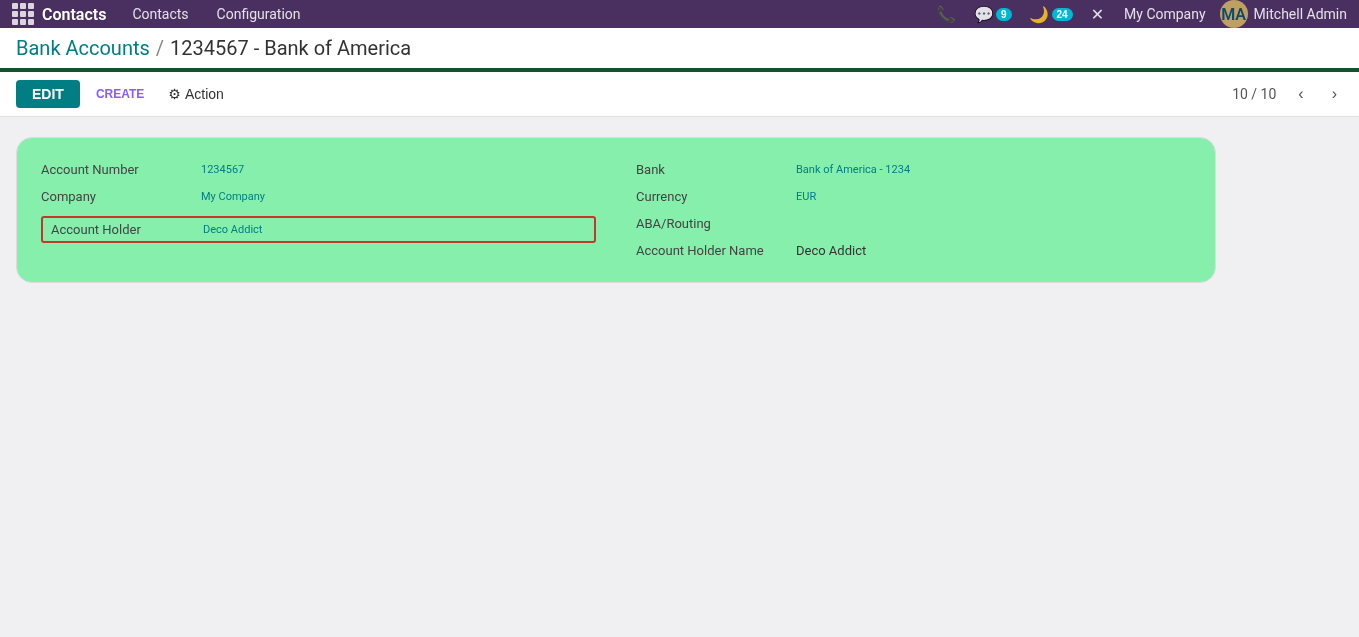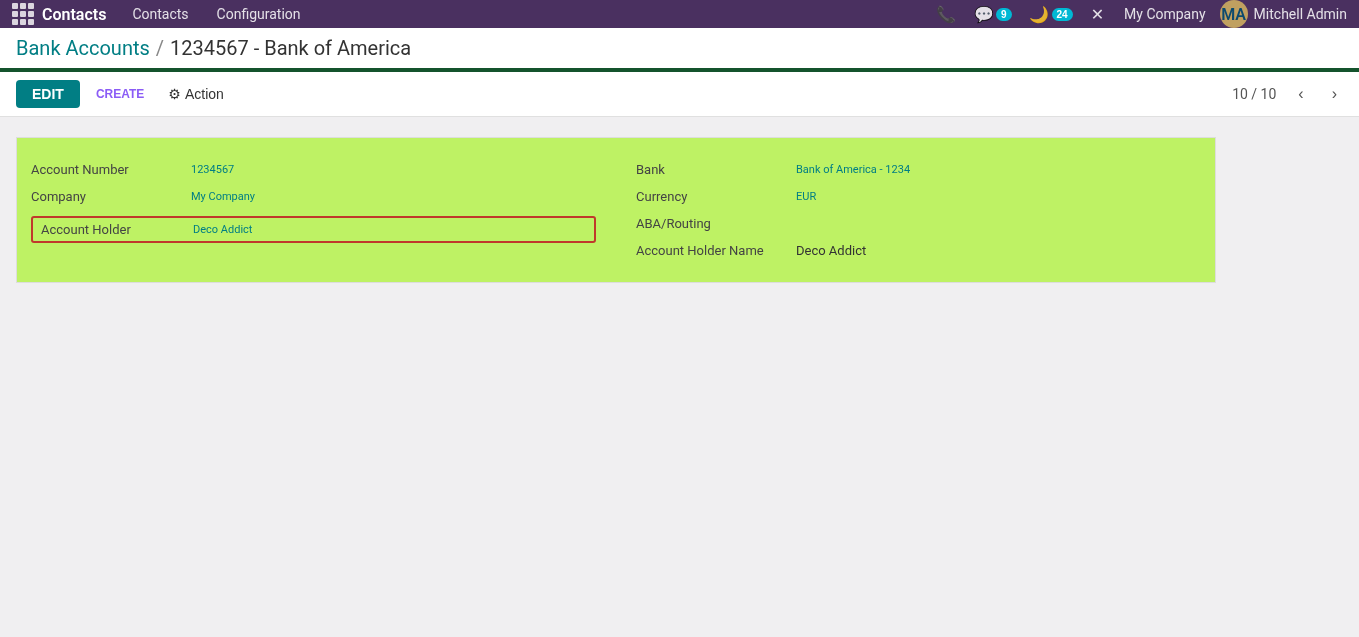--- a/index.html
+++ b/index.html
@@ -165,24 +165,24 @@
       color: #555;
       font-size: 16px;
       padding: 4px 6px;
     }
 
     
     .main-content {
       padding: 20px 16px;
     }
     .form-card {
-      background: #bef264;
+      background: #86efac;
       border: 1px solid #ddd;
-      border-radius: 0;
-      padding: 24px 14px;
+      border-radius: 16px;
+      padding: 24px 24px;
       max-width: 1200px;
     }
     .form-grid {
       display: grid;
       grid-template-columns: 1fr 1fr;
       gap: 0 40px;
     }
     .form-section {
       display: flex;
       flex-direction: column;

